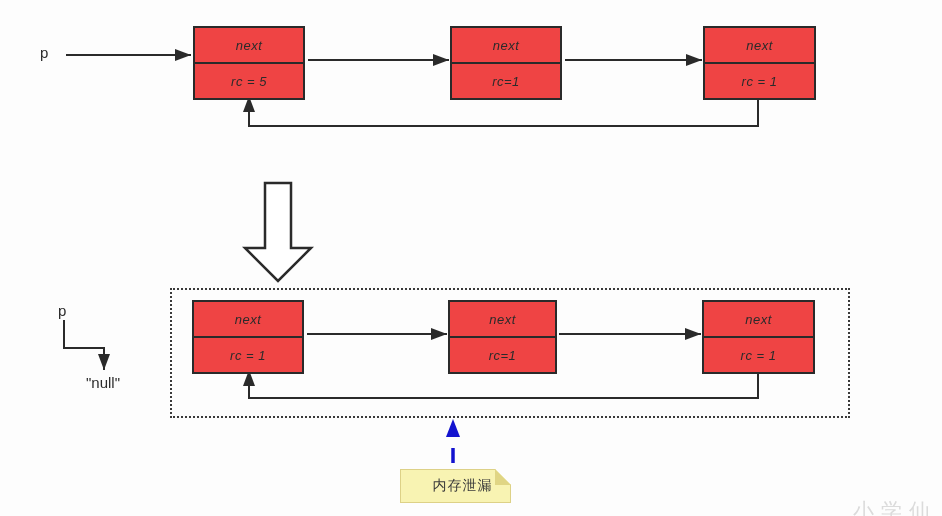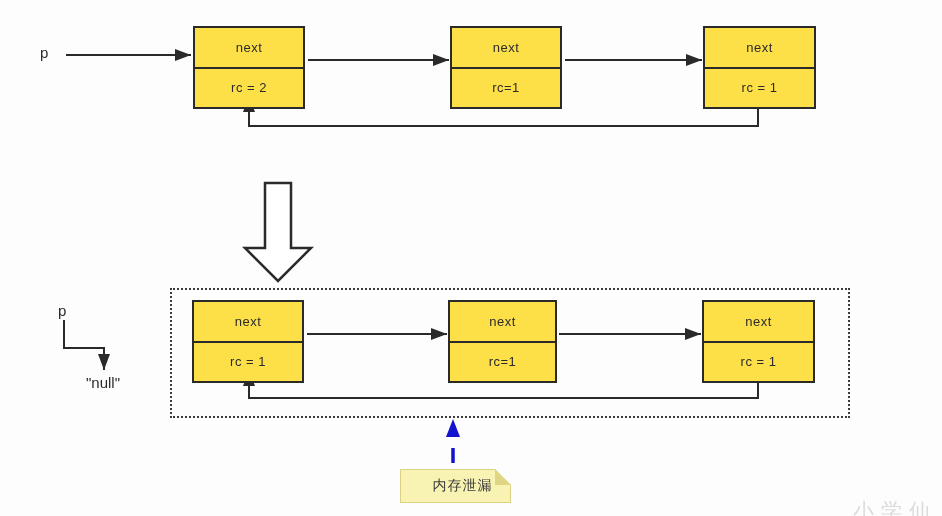--- a/index.html
+++ b/index.html
@@ -2,22 +2,22 @@
 <html><head>
 <meta charset="utf-8">
 <style>
   html,body{margin:0;padding:0;background:#fdfdfd;}
   #canvas{
     position:relative;width:942px;height:516px;background:#fdfdfd;
     overflow:hidden;font-family:"Liberation Sans","DejaVu Sans",sans-serif;color:#2b2b2b;
   }
   #wires{position:absolute;left:0;top:0;width:942px;height:516px;}
   .node{
-    position:absolute;width:112px;height:83px;border:2px solid #2a2a2a;
-    background:#fde047;box-sizing:border-box;display:flex;flex-direction:column;
+    position:absolute;width:112px;height:74px;border:2px solid #2a2a2a;
+    background:#ef4444;box-sizing:border-box;display:flex;flex-direction:column;font-style:italic;
   }
   .node .cell{
     flex:1;display:flex;align-items:center;justify-content:center;
     font-size:13px;letter-spacing:.5px;color:#2b2b2b;
   }
   .node .cell.top{border-bottom:2px solid #2a2a2a;}
   .ptr-label{position:absolute;font-size:15px;color:#2b2b2b;}
   .null-label{position:absolute;font-size:15px;color:#2b2b2b;}
   #leak-box{
     position:absolute;left:170px;top:288px;width:680px;height:130px;
@@ -67,21 +67,21 @@
     <path d="M 758 370 L 758 398 L 249 398 L 249 370" fill="none" stroke="#2a2a2a" stroke-width="2" marker-end="url(#ah)"></path>
 
     <polygon points="453,419 446,437 460,437" fill="#1313cf"></polygon>
     <line x1="453" y1="448" x2="453" y2="463" stroke="#1313cf" stroke-width="3.5"></line>
   </svg>
 
   <div class="ptr-label" style="left:40px;top:44px;">p</div>
 
   <div class="node" style="left:193px;top:26px;">
     <div class="cell top">next</div>
-    <div class="cell">rc = 2</div>
+    <div class="cell">rc = 5</div>
   </div>
   <div class="node" style="left:450px;top:26px;">
     <div class="cell top">next</div>
     <div class="cell">rc=1</div>
   </div>
   <div class="node" style="left:703px;top:26px;width:113px;">
     <div class="cell top">next</div>
     <div class="cell">rc = 1</div>
   </div>
 

